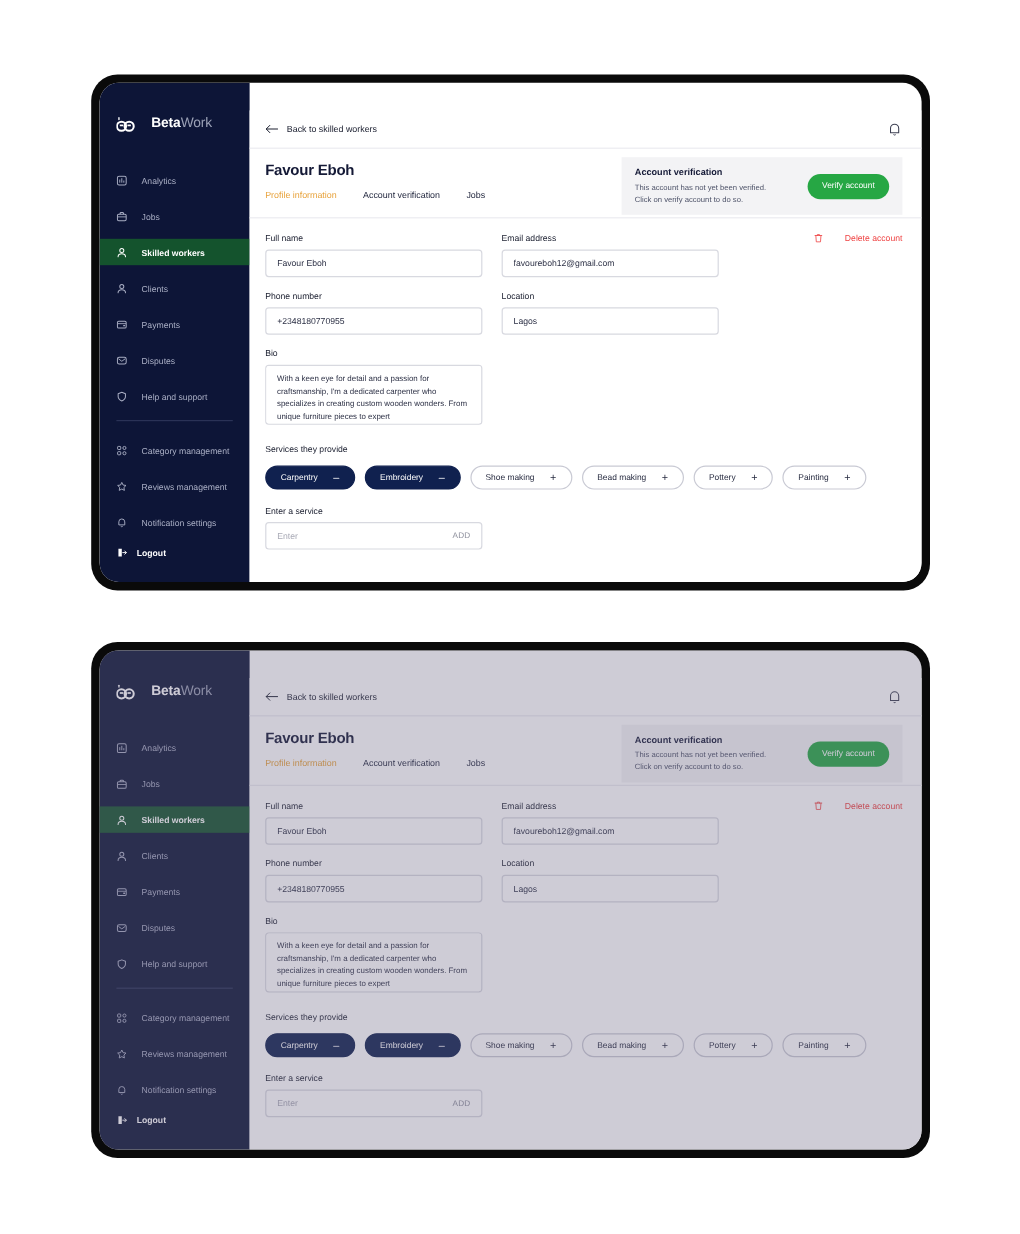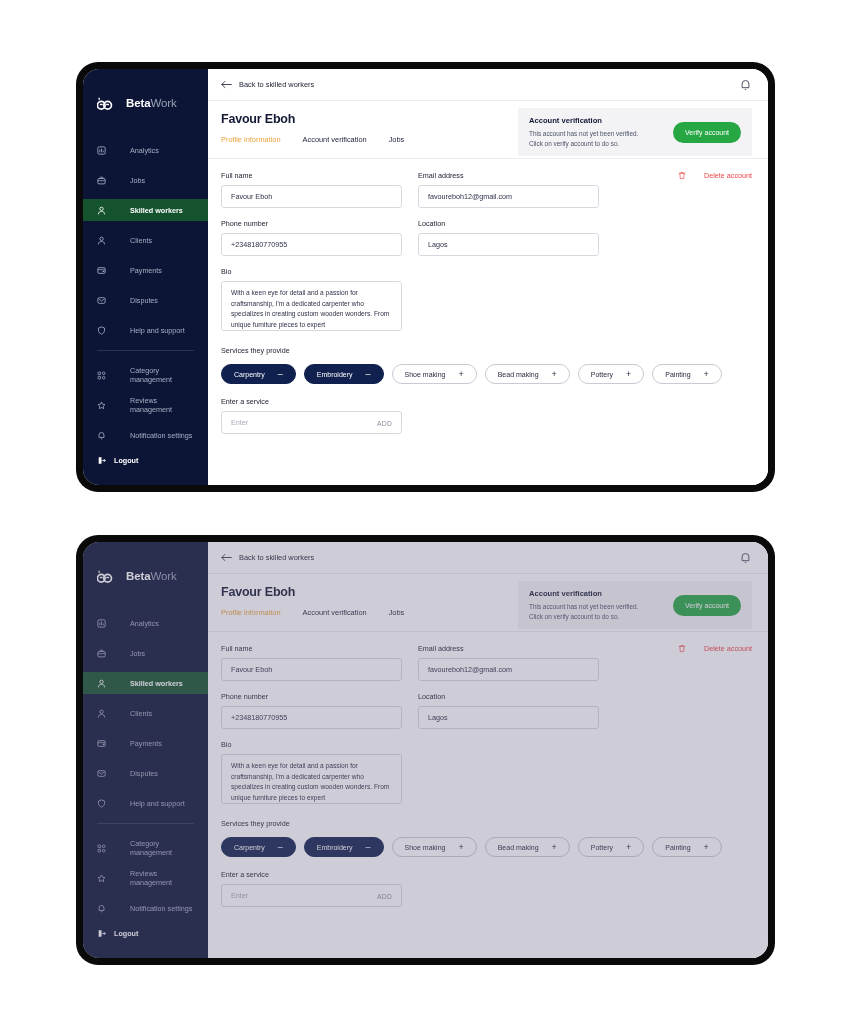--- a/index.html
+++ b/index.html
@@ -46,21 +46,21 @@
   }
   .logo-mark {
     width: 17px; height: 15px; position: relative; flex: 0 0 17px;
   }
   .logo-text { font-size: 11.5px; letter-spacing: -0.1px; line-height: 1; }
   .logo-text .b { color: #ffffff; font-weight: bold; }
   .logo-text .w { color: #9aa0b5; font-weight: 500; }
 
   .nav { margin-top: 22px; }
   .nav-item {
-    display: flex; align-items: center; gap: 24px;
+    display: flex; align-items: center; gap: 12px;
     height: 22px;
     padding: 0 10px 0 14px;
     margin-bottom: 8px;
     color: #a9aec4;
     font-size: 7.2px;
     cursor: pointer;
   }
   .nav-item.active {
     background: #14532d;
     color: #ffffff;
@@ -75,21 +75,21 @@
   .logout {
     position: absolute; bottom: 20px; left: 0; right: 0;
     display: flex; align-items: center; gap: 8px;
     padding: 0 14px;
     color: #ffffff; font-size: 7.2px; font-weight: bold;
     cursor: pointer;
   }
   .logout .ic { width: 9px; height: 9px; flex: 0 0 9px; }
 
   
-  .main { flex: 1 1 auto; background: #ffffff; position: relative; display:flex; flex-direction:column; }
+  .main { flex: 1 1 auto; background: #ffffff; position: relative; display:flex; flex-direction:column;margin-top:23px; }
 
   .topbar {
     height: 32px; flex: 0 0 32px;
     display: flex; align-items: center; justify-content: space-between;
     padding: 0 16px 0 13px;
     border-bottom: 1px solid #ececf1;
   }
   .back { display:flex; align-items:center; gap:7px; cursor:pointer; }
   .back .arrow { width: 11px; height: 9px; display:block; }
   .back span { font-size: 7.4px; color: #191d2e; font-weight: 500; }

